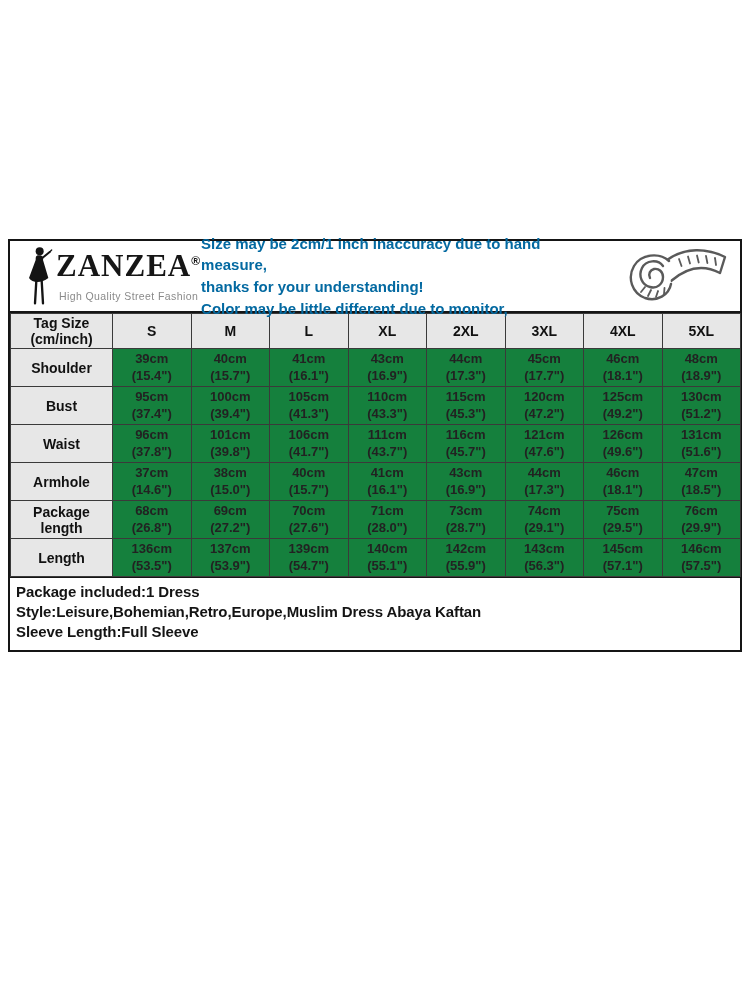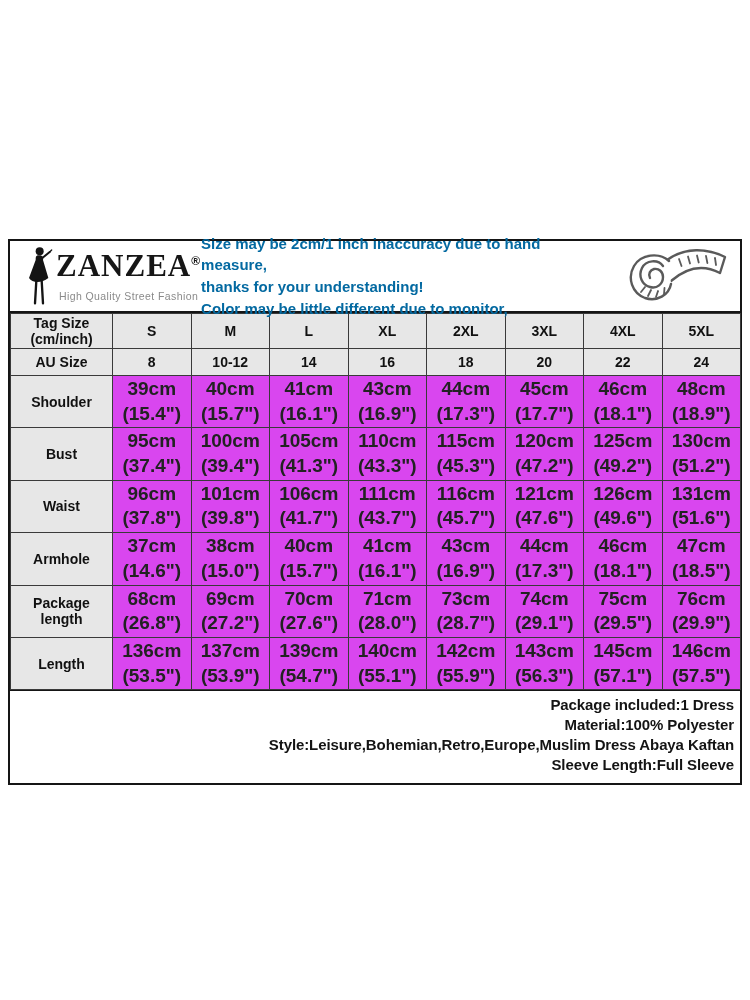--- a/index.html
+++ b/index.html
@@ -21,27 +21,27 @@
 
   
   table.size{width:100%;border-collapse:collapse;table-layout:fixed;}
   table.size td,table.size th{border:1px solid #3a3a3a;text-align:center;vertical-align:middle;
        padding:1px 2px;font-family:"Liberation Sans",sans-serif;}
   th.lbl{background:#e7e7e7;font-weight:bold;font-size:14px;color:#111;}
   tr.r-hdr td{background:#e7e7e7;font-weight:bold;font-size:14px;color:#111;}
   tr.r-tag{height:28px;}
   tr.r-size{height:27px;}
   tr.r-measure{height:38px;}
-  td.val{background:#d946ef;font-weight:bold;font-size:19px;line-height:1.3;color:#222;}
+  td.val{background:#15803d;font-weight:bold;font-size:13px;line-height:1.3;color:#222;}
   td.val .in{font-weight:bold;}
   .lbl2{font-size:14px;}
 
   
   .footer{border-top:1px solid #151515;padding:4px 6px 8px 6px;}
-  .footer div{font-weight:bold;font-size:15px;line-height:20px;color:#141414;letter-spacing:-.1px;text-align:right;}
+  .footer div{font-weight:bold;font-size:15px;line-height:20px;color:#141414;letter-spacing:-.1px;}
 </style>
 </head>
 <body>
 
 <div class="page">
   <div class="sheet">
 
     <div class="band">
       <div class="logo">
         <svg class="logo-fig" viewBox="0 0 40 90">
@@ -106,33 +106,20 @@
             </th>
             <td>S</td>
             <td>M</td>
             <td>L</td>
             <td>XL</td>
             <td>2XL</td>
             <td>3XL</td>
             <td>4XL</td>
             <td>5XL</td>
           </tr>
-          <tr class="r-hdr r-size">
-            <th class="lbl">
-              <div>AU Size</div>
-            </th>
-            <td>8</td>
-            <td>10-12</td>
-            <td>14</td>
-            <td>16</td>
-            <td>18</td>
-            <td>20</td>
-            <td>22</td>
-            <td>24</td>
-          </tr>
           <tr class="r-measure">
             <th class="lbl">Shoulder</th>
             <td class="val">
               <div class="cm">39cm</div>
               <div class="in">(15.4")</div>
             </td>
             <td class="val">
               <div class="cm">40cm</div>
               <div class="in">(15.7")</div>
             </td>
@@ -334,19 +321,18 @@
             <td class="val">
               <div class="cm">146cm</div>
               <div class="in">(57.5")</div>
             </td>
           </tr>
         </tbody>
     </table>
 
     <div class="footer">
       <div>Package included:1 Dress</div>
-      <div>Material:100% Polyester</div>
       <div>Style:Leisure,Bohemian,Retro,Europe,Muslim Dress Abaya Kaftan</div>
       <div>Sleeve Length:Full Sleeve</div>
     </div>
 
   </div>
 </div>
 
 </body></html>

